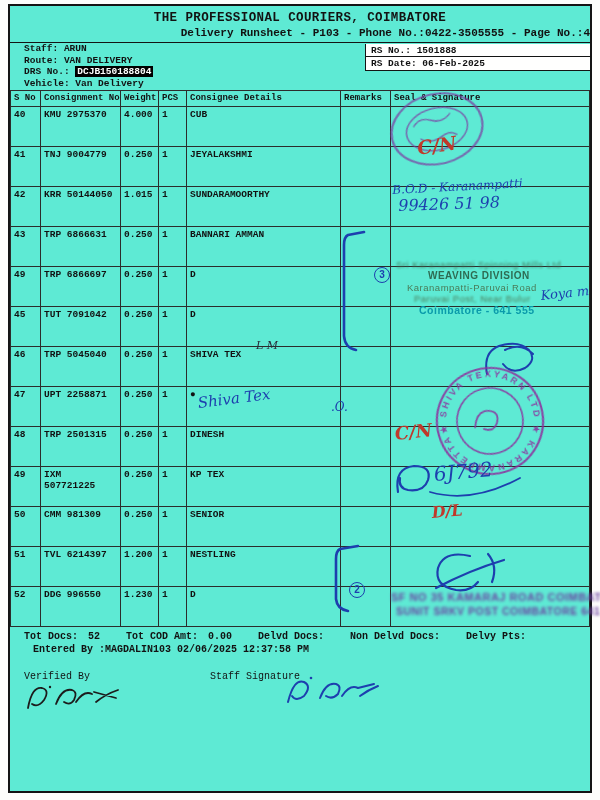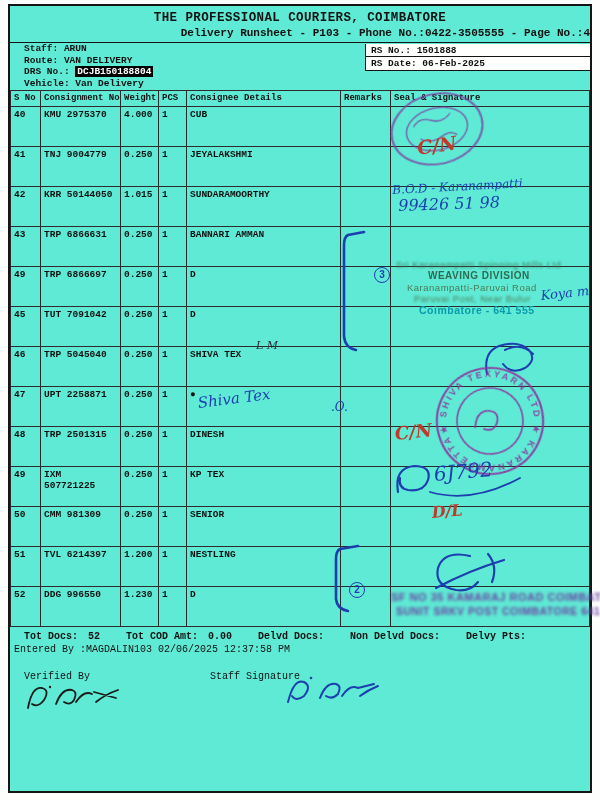--- a/index.html
+++ b/index.html
@@ -15,21 +15,21 @@
   .rs-box{position:absolute;top:0;right:0;width:225px;border-left:1.5px solid #141414;border-bottom:1.5px solid #141414;font-size:9.5px;font-weight:bold;background:#fffffe}
   .rs-box .rs-row{padding:1px 5px;height:13px;line-height:11px;white-space:nowrap}
   .rs-box .rs-row:first-child{border-bottom:1px solid #141414}
   table{border-collapse:collapse;width:100%;table-layout:fixed;font-size:9.5px;font-weight:bold}
   th,td{border:1px solid #2c2c2c;vertical-align:top;text-align:left;padding:2px 3px;overflow:hidden}
   th{height:16px;font-size:9px;white-space:nowrap}
   tbody tr{height:40px}
   .totals{display:flex;font-size:10px;font-weight:bold;margin:4px 0 0 14px;white-space:nowrap}
   .totals span{margin-right:10px}
   .totals .gap{margin-right:26px}
-  .entered{display:flex;font-size:10px;font-weight:normal;margin:2px 0 0 4px;white-space:nowrap}
+  .entered{display:flex;font-size:10px;font-weight:bold;margin:2px 0 0 23px;white-space:nowrap}
   .entered span{margin-right:30px}
   .sigrow{display:flex;font-size:10px;font-weight:normal;margin:16px 0 0 14px}
   .sigrow .staff{margin-left:120px}
   #overlay,#annotations{position:absolute;left:0;top:0;width:600px;height:800px;pointer-events:none}
   .hw{position:absolute;white-space:nowrap;line-height:1;transform-origin:left top}
   .hw.script{font-family:"DejaVu Serif",serif;font-style:italic}
   .hw.stamp{font-family:"Liberation Sans",sans-serif;letter-spacing:.5px}
   .hw.circled{font-family:"Liberation Sans",sans-serif;border:1.5px solid currentColor;border-radius:50%;width:16px;height:16px;display:flex;align-items:center;justify-content:center;font-weight:bold}
 </style>
 </head>

